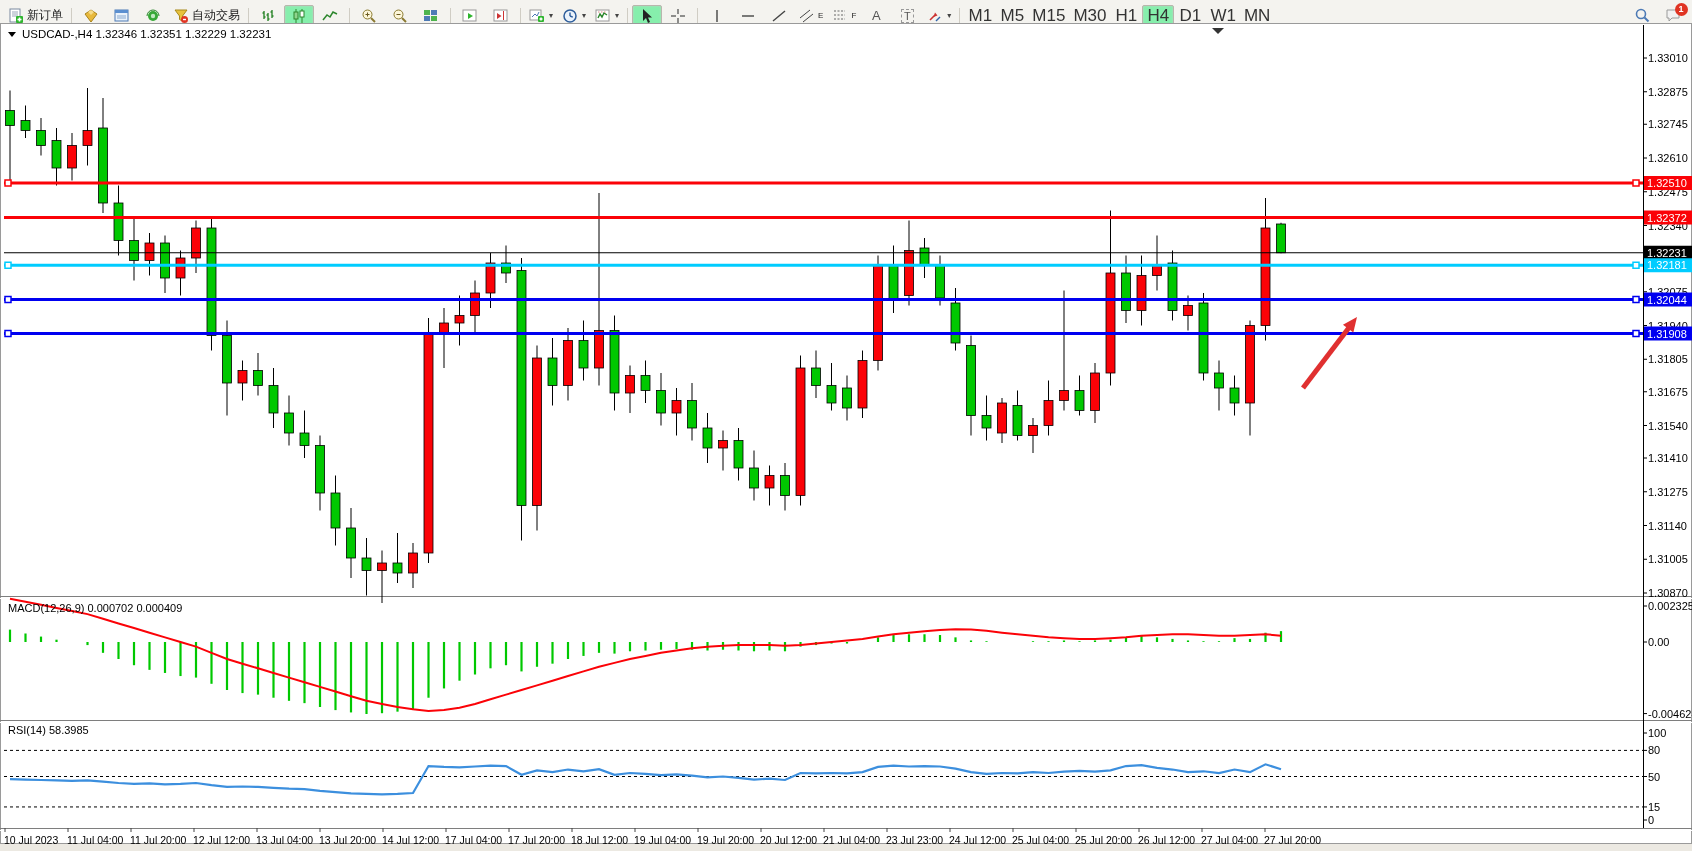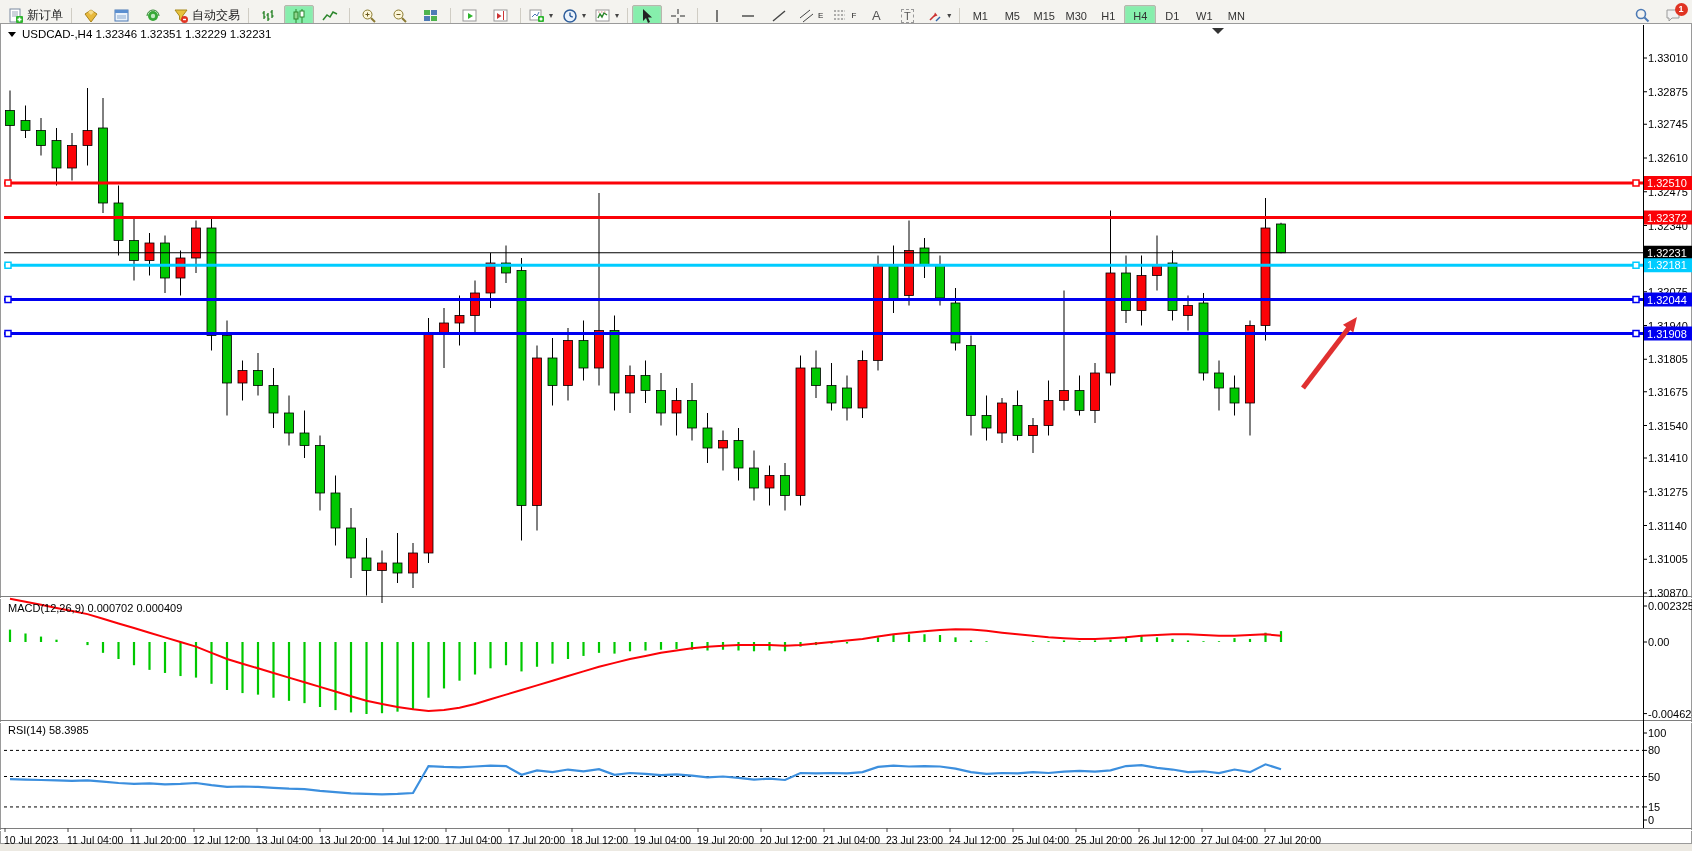--- a/index.html
+++ b/index.html
@@ -4,21 +4,21 @@
 <style>
   html,body{margin:0;padding:0;background:#d8d5cc;font-family:"Liberation Sans",sans-serif;}
   #app{width:1692px;height:851px;position:relative;background:#ece9e2;overflow:hidden;}
   
   #toolbar{height:23px;background:#f4f3ef;border-bottom:1px solid #c8c5bc;display:flex;align-items:center;padding:4px 4px;gap:1px;}
   .tbtn{height:20px;min-width:22px;display:flex;align-items:center;justify-content:center;gap:3px;padding:0 3px;border:1px solid transparent;border-radius:2px;font-size:12px;color:#222;cursor:default;}
   .tbtn.active{background:#86efac;border-color:#b9b6ad;box-shadow:inset 0 0 2px #ccc;}
   .tsep{width:1px;height:16px;background:#d0cdc4;margin:0 3px;}
   .tlabel{font-size:12px;white-space:nowrap;}
   .caret{font-size:8px;color:#444;margin-left:1px;}
-  .tf{font-size:11px;color:#333;min-width:24px;}
+  .tf{font-size:17px;color:#333;min-width:24px;}
   #tbspacer{flex:1;}
   .badge{position:absolute;top:-4px;right:-6px;background:#e03423;color:#fff;border-radius:50%;width:13px;height:13px;font-size:9px;line-height:13px;text-align:center;font-weight:bold;}
   .iconwrap{position:relative;display:inline-flex;}
   
   #chartwin{position:absolute;left:0;top:23px;width:1692px;height:692px;background:#fff;}
   #chartsvg{position:absolute;left:0;top:0;}
   text{font-family:"Liberation Sans",sans-serif;}
 </style>
 </head>
 <body>

